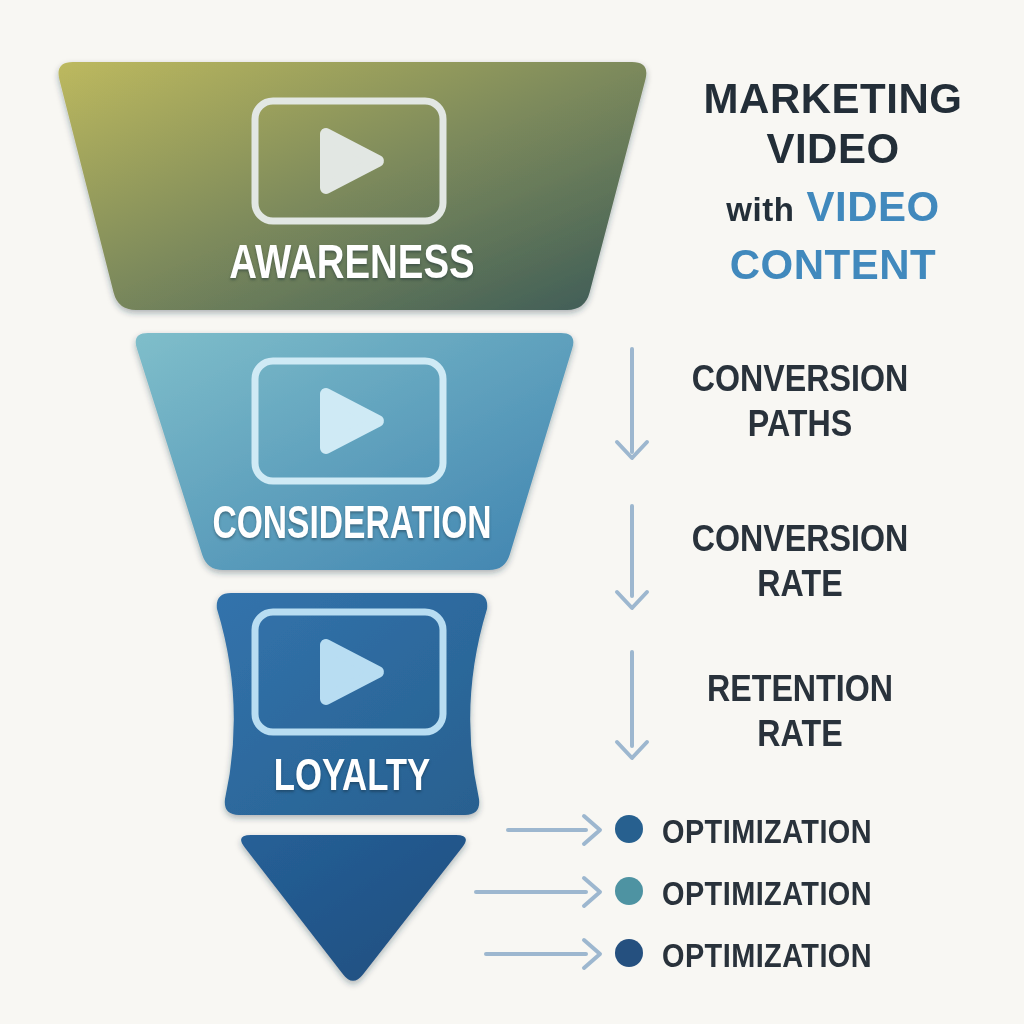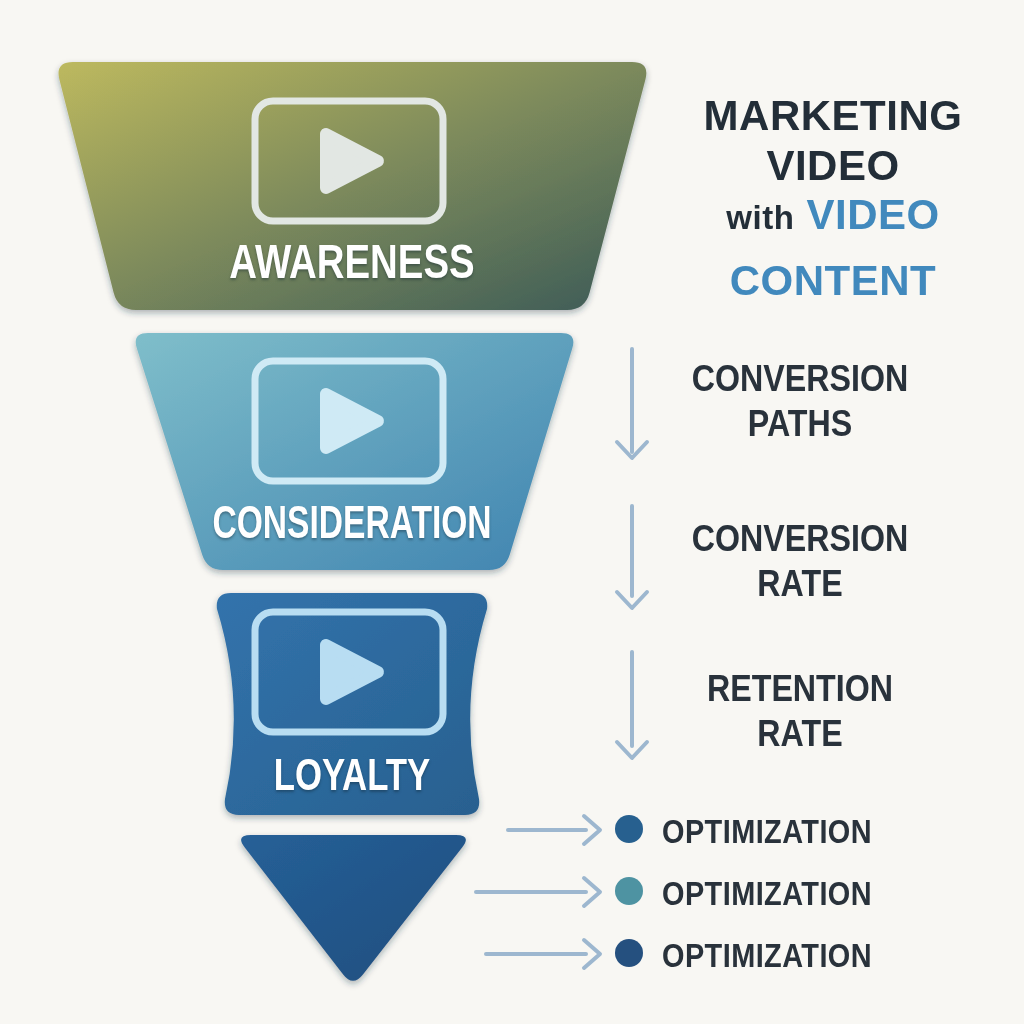--- a/index.html
+++ b/index.html
@@ -14,25 +14,25 @@
     position:absolute;left:0;width:704px;text-align:center;
     color:#ffffff;font-weight:bold;white-space:nowrap;
     text-shadow:0 2px 3px rgba(15,35,45,.38);
     transform-origin:352px center;
   }
   .stage-label.s1{top:234px;font-size:48px;transform:scaleX(.80);}
   .stage-label.s2{top:495px;font-size:46px;transform:scaleX(.73);}
   .stage-label.s3{top:750px;font-size:44px;transform:scaleX(.79);}
   
   .title-block{
-    position:absolute;left:660px;top:91px;width:346px;text-align:center;
+    position:absolute;left:660px;top:74px;width:346px;text-align:center;
     color:#232e38;font-weight:bold;line-height:50px;font-size:42px;
     letter-spacing:.5px;
   }
-  .title-sub{line-height:47px;}
+  .title-sub{line-height:47px;margin-top:9px;}
   .title-with{font-size:33px;font-weight:bold;color:#232e38;}
   .accent{color:#4189bd;}
   
   .metric{
     position:absolute;left:645px;width:310px;text-align:center;
     color:#29323b;font-weight:bold;font-size:37px;line-height:45px;
     transform:scaleX(.87);white-space:nowrap;
   }
   .metric.m1{top:356px;}
   .metric.m2{top:516px;}
@@ -136,21 +136,21 @@
   </svg>
 
   <div class="stage-label s1">AWARENESS</div>
   <div class="stage-label s2">CONSIDERATION</div>
   <div class="stage-label s3">LOYALTY</div>
 
   <div class="title-block">
     <div>MARKETING</div>
     <div>VIDEO</div>
     <div class="title-sub"><span class="title-with">with</span> <span class="accent">VIDEO</span></div>
-    <div class="title-sub accent" style="margin-top:16px;">CONTENT</div>
+    <div class="title-sub accent" style="margin-top:8px;">CONTENT</div>
   </div>
 
   <div class="metric m1">
     <div>CONVERSION</div>
     <div>PATHS</div>
   </div>
   <div class="metric m2">
     <div>CONVERSION</div>
     <div>RATE</div>
   </div>

